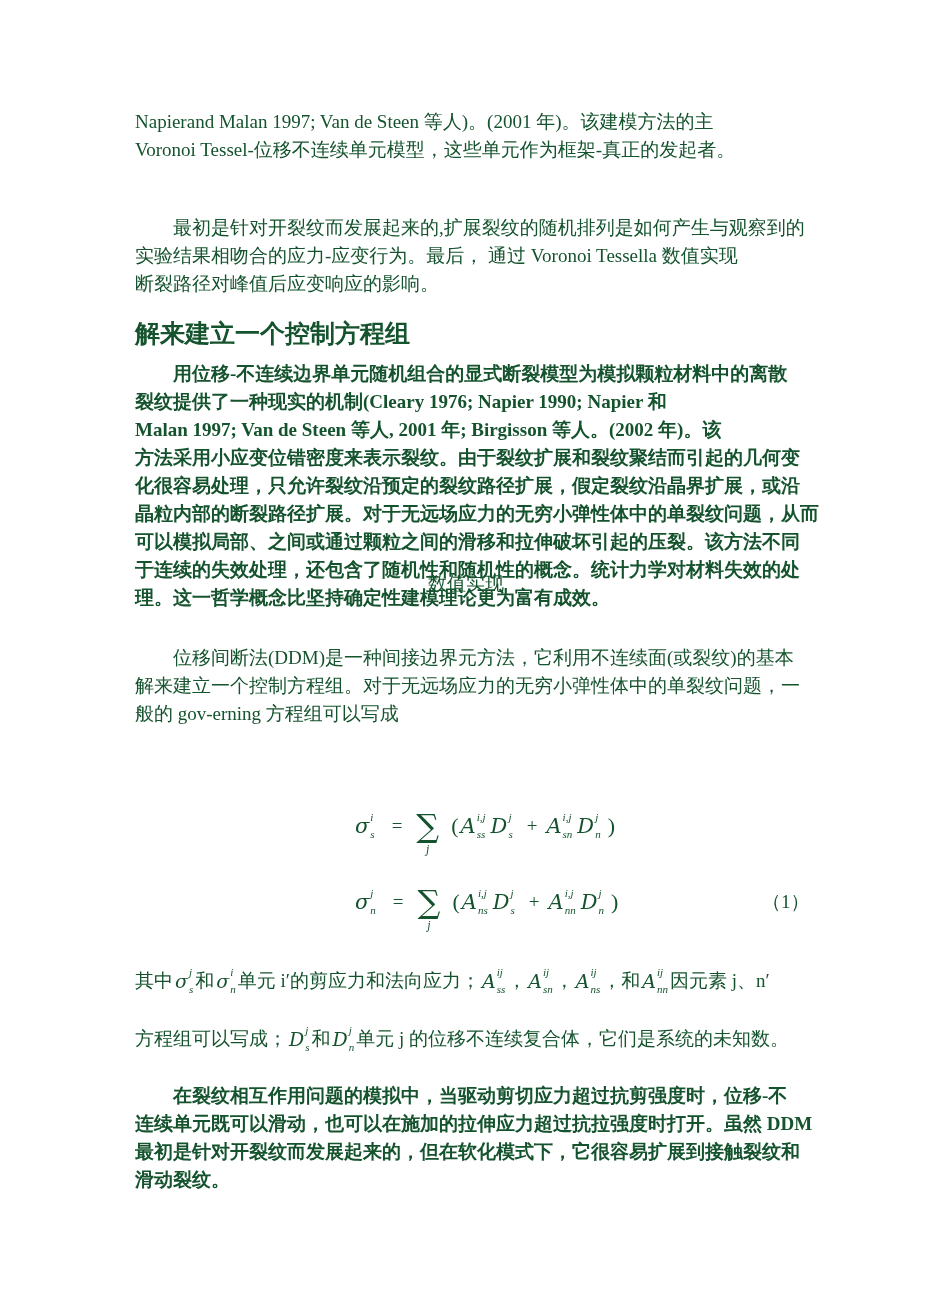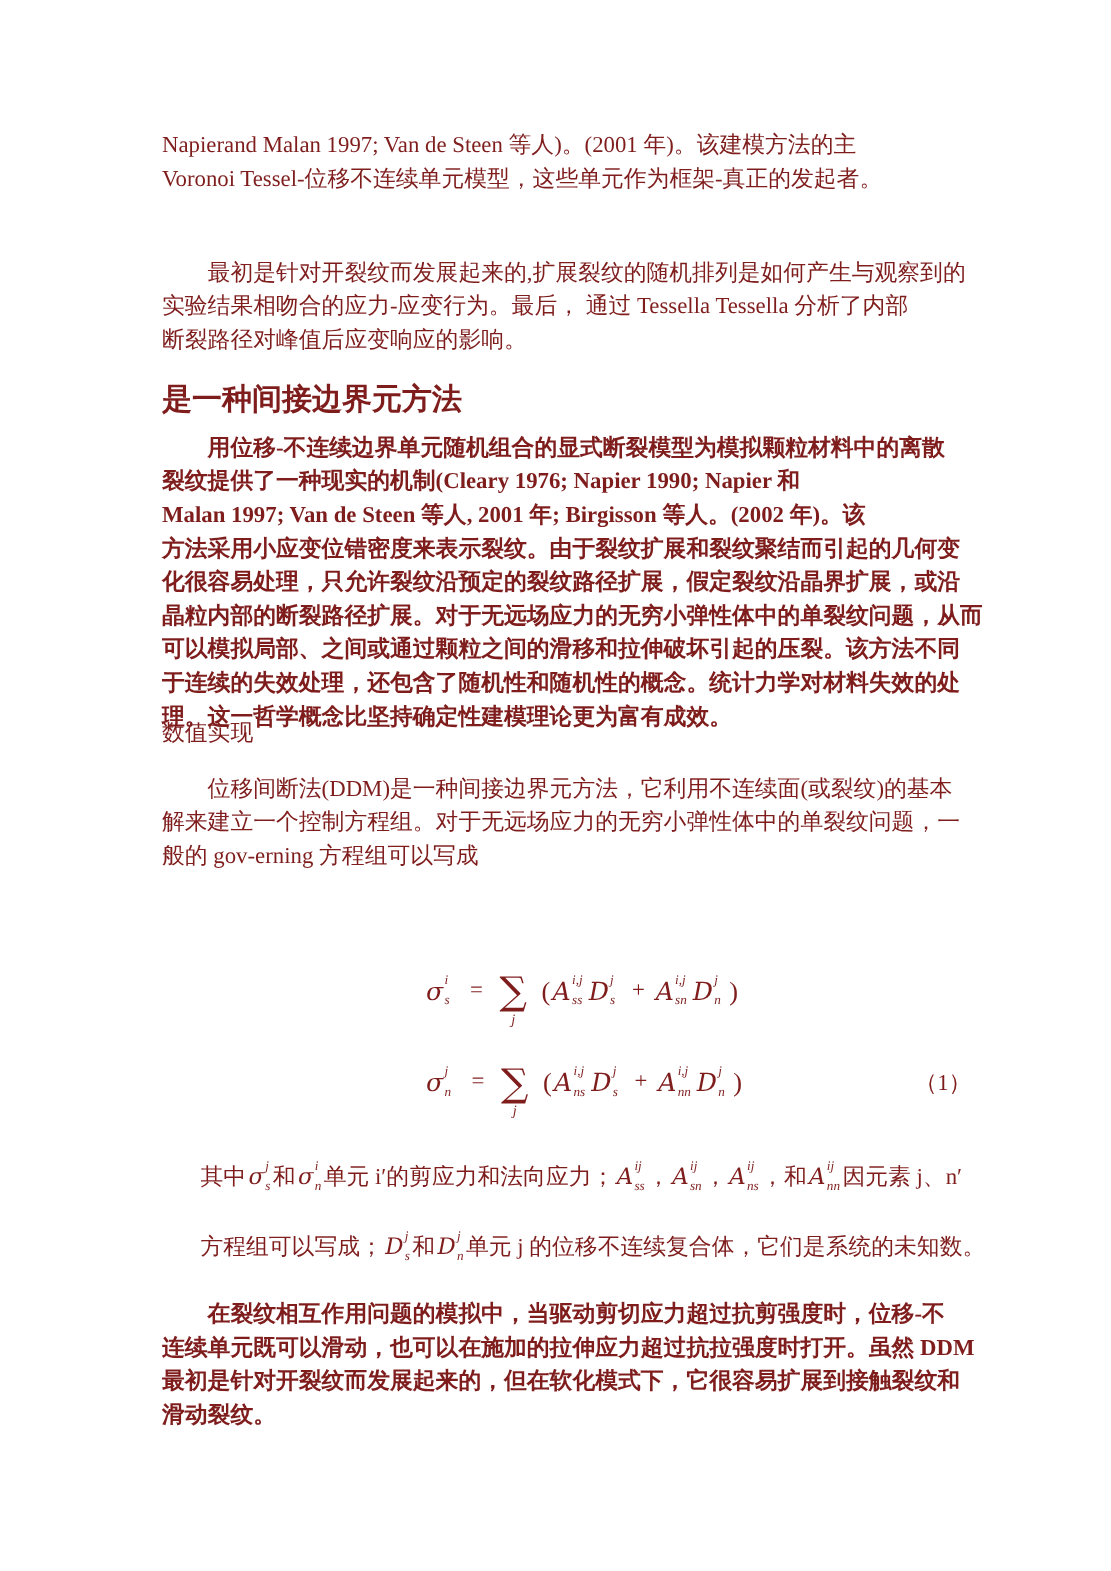--- a/index.html
+++ b/index.html
@@ -1,21 +1,21 @@
 <!DOCTYPE html>
 <html><head>
 <meta charset="utf-8">
 <style>
   html,body { margin:0; padding:0; background:#e8e8e8; }
   .page {
     position:relative;
     width:926px; height:1309px;
     margin:0 auto;
     background:#ffffff;
-    color:#7f1d1d;
+    color:#14532d;
     font-family:"Liberation Serif","DejaVu Serif",serif;
     overflow:hidden;
   }
   .block { position:absolute; left:135px; width:662px; }
   .line { font-size:19px; line-height:28px; white-space:nowrap; }
   .line.ind { text-indent:2em; }
   .h1 {
     font-size:25px; line-height:30px; font-weight:700;
     font-family:"Liberation Sans","DejaVu Sans",sans-serif;
   }
@@ -34,55 +34,55 @@
   .mvar .scripts .sub { transform:translateY(3px); }
   .mop { margin:0 12px; font-size:19px; }
   .mplus { margin:0 9px; font-size:19px; }
   .msum { position:relative; margin:0 10px 0 2px; display:inline-block; }
   .msum .sigma { font-size:32px; line-height:34px; font-family:"DejaVu Serif","Liberation Serif",serif; }
   .msum .under { position:absolute; left:50%; top:33px; transform:translateX(-50%); font-size:12px; font-style:italic; }
   .paren { font-size:22px; margin:0 2px; }
   .eqnum { position:absolute; left:627px; top:50%; transform:translateY(-50%); font-size:19px; }
 
   
-  .mathline { height:58px; display:flex; align-items:center; white-space:nowrap; font-size:19px;margin-left:32px; }
+  .mathline { height:58px; display:flex; align-items:center; white-space:nowrap; font-size:19px; }
   .mathline .mvar .base { font-size:19px; }
   .mathline .mvar { margin:0 2px; }
 </style>
 </head>
 <body>
 
 <div class="page">
 
   <div class="block" style="top:108px;">
       <div class="line">Napierand  Malan  1997; Van  de  Steen 等人)。(2001 年)。该建模方法的主</div>
       <div class="line">Voronoi  Tessel-位移不连续单元模型，这些单元作为框架-真正的发起者。</div>
     </div>
 
   <div class="block" style="top:214px;">
       <div class="line ind">最初是针对开裂纹而发展起来的,扩展裂纹的随机排列是如何产生与观察到的</div>
-      <div class="line">实验结果相吻合的应力-应变行为。最后， 通过 Tessella  Tessella 分析了内部</div>
+      <div class="line">实验结果相吻合的应力-应变行为。最后， 通过 Voronoi  Tessella 数值实现</div>
       <div class="line">断裂路径对峰值后应变响应的影响。</div>
     </div>
 
-  <div class="block h1" style="top:318px;">是一种间接边界元方法</div>
+  <div class="block h1" style="top:318px;">解来建立一个控制方程组</div>
 
   <div class="block" style="top:360px;font-weight:bold;">
       <div class="line ind">用位移-不连续边界单元随机组合的显式断裂模型为模拟颗粒材料中的离散</div>
       <div class="line">裂纹提供了一种现实的机制(Cleary  1976; Napier  1990; Napier 和</div>
       <div class="line">Malan  1997; Van  de  Steen 等人, 2001 年; Birgisson 等人。(2002 年)。该</div>
       <div class="line">方法采用小应变位错密度来表示裂纹。由于裂纹扩展和裂纹聚结而引起的几何变</div>
       <div class="line">化很容易处理，只允许裂纹沿预定的裂纹路径扩展，假定裂纹沿晶界扩展，或沿</div>
       <div class="line">晶粒内部的断裂路径扩展。对于无远场应力的无穷小弹性体中的单裂纹问题，从而</div>
       <div class="line">可以模拟局部、之间或通过颗粒之间的滑移和拉伸破坏引起的压裂。该方法不同</div>
       <div class="line">于连续的失效处理，还包含了随机性和随机性的概念。统计力学对材料失效的处</div>
       <div class="line">理。这一哲学概念比坚持确定性建模理论更为富有成效。</div>
     </div>
 
-  <div class="block h2" style="top:598px;">数值实现</div>
+  <div class="block h2" style="top:570px;text-align:center;">数值实现</div>
 
   <div class="block" style="top:644px;">
       <div class="line ind">位移间断法(DDM)是一种间接边界元方法，它利用不连续面(或裂纹)的基本</div>
       <div class="line">解来建立一个控制方程组。对于无远场应力的无穷小弹性体中的单裂纹问题，一</div>
       <div class="line">般的 gov-erning 方程组可以写成</div>
     </div>
 
   <div class="block eqblock" style="top:790px;">
       <div class="eqrow">
         <span class="mvar">

